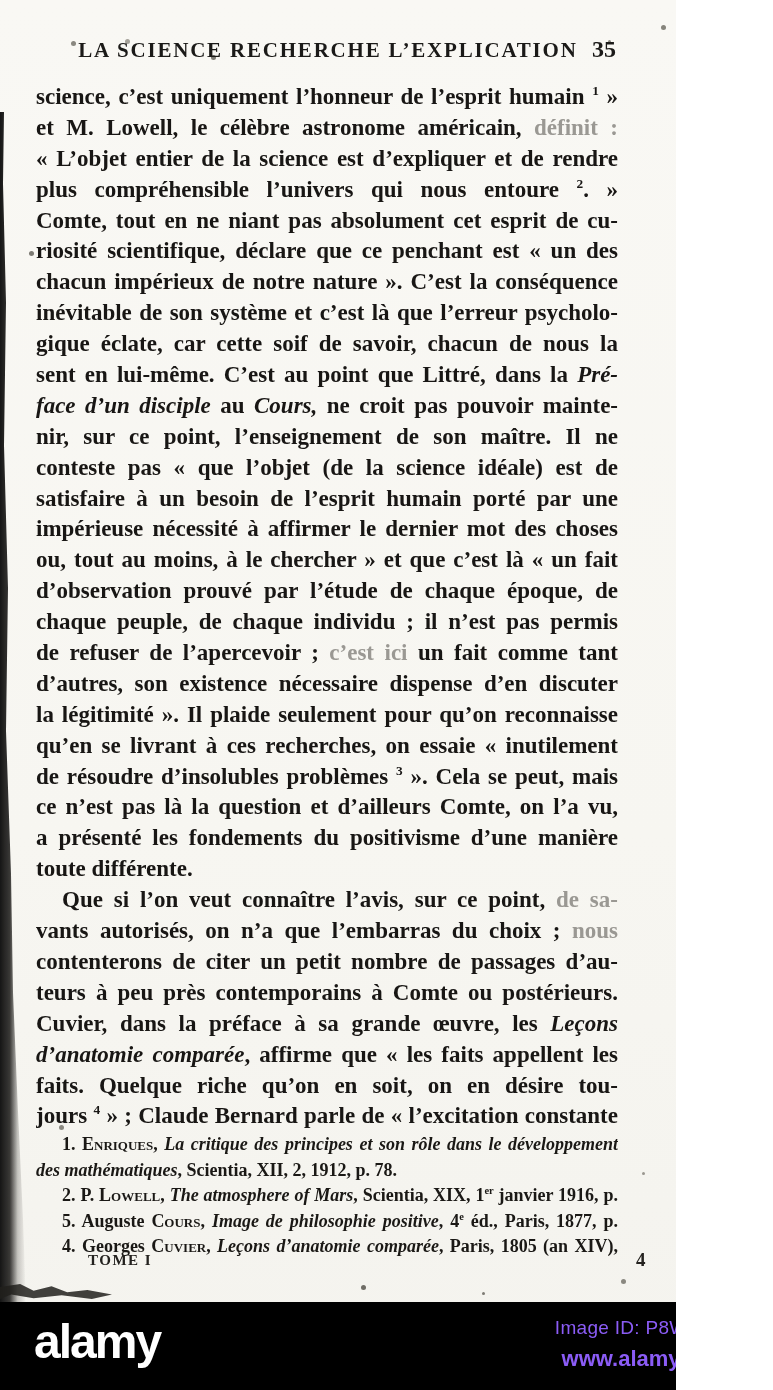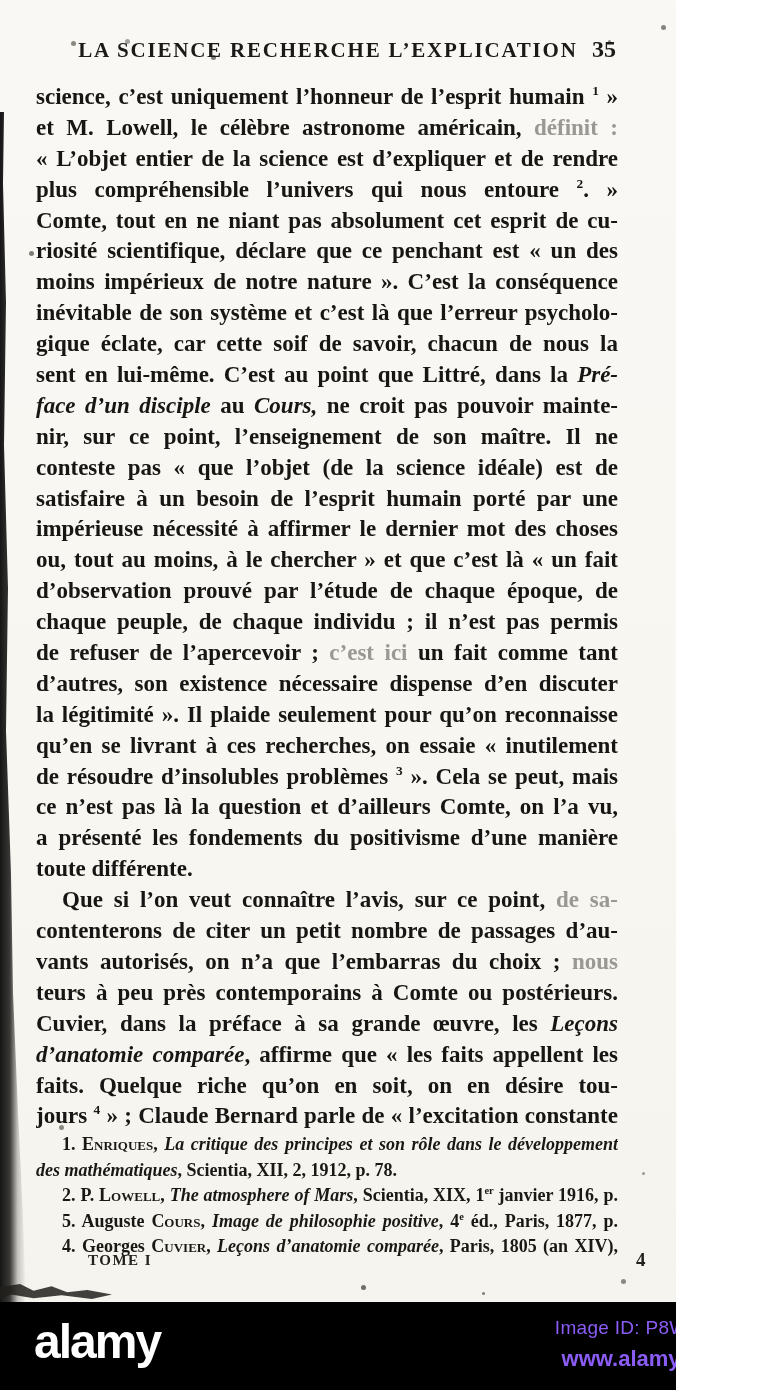--- a/index.html
+++ b/index.html
@@ -78,43 +78,43 @@
   <div class="header">LA SCIENCE RECHERCHE L’EXPLICATION</div>
   <div class="pagenum">35</div>
 
   <div id="body-lines">
       <div class="line"><span>science, c’est uniquement l’honneur de l’esprit humain </span><span class="sup">1</span><span> »</span></div>
       <div class="line"><span>et M. Lowell, le célèbre astronome américain, </span><span class="faded">définit :</span></div>
       <div class="line"><span>« L’objet entier de la science est d’expliquer et de rendre</span></div>
       <div class="line"><span>plus compréhensible l’univers qui nous entoure </span><span class="sup">2</span><span>. » Auguste</span></div>
       <div class="line"><span>Comte, tout en ne niant pas absolument cet esprit de cu-</span></div>
       <div class="line"><span>riosité scientifique, déclare que ce penchant est « un des</span></div>
-      <div class="line"><span>moins impérieux de notre nature ». C’est la conséquence</span></div>
+      <div class="line"><span>chacun impérieux de notre nature ». C’est la conséquence</span></div>
       <div class="line"><span>inévitable de son système et c’est là que l’erreur psycholo-</span></div>
       <div class="line"><span>gique éclate, car cette soif de savoir, chacun de nous la</span></div>
       <div class="line"><span>sent en lui-même. C’est au point que Littré, dans la </span><span class="it">Pré-</span></div>
       <div class="line"><span class="it">face d’un disciple</span><span> au </span><span class="it">Cours,</span><span> ne croit pas pouvoir mainte-</span></div>
       <div class="line"><span>nir, sur ce point, l’enseignement de son maître. Il ne</span></div>
       <div class="line"><span>conteste pas « que l’objet (de la science idéale) est de</span></div>
       <div class="line"><span>satisfaire à un besoin de l’esprit humain porté par une</span></div>
       <div class="line"><span>impérieuse nécessité à affirmer le dernier mot des choses</span></div>
       <div class="line"><span>ou, tout au moins, à le chercher » et que c’est là « un fait</span></div>
       <div class="line"><span>d’observation prouvé par l’étude de chaque époque, de</span></div>
       <div class="line"><span>chaque peuple, de chaque individu ; il n’est pas permis</span></div>
       <div class="line"><span>de refuser de l’apercevoir ; </span><span class="faded">c’est ici</span><span> un fait comme tant</span></div>
       <div class="line"><span>d’autres, son existence nécessaire dispense d’en discuter</span></div>
       <div class="line"><span>la légitimité ». Il plaide seulement pour qu’on reconnaisse</span></div>
       <div class="line"><span>qu’en se livrant à ces recherches, on essaie « inutilement</span></div>
       <div class="line"><span>de résoudre d’insolubles problèmes </span><span class="sup">3</span><span> ». Cela se peut, mais</span></div>
       <div class="line"><span>ce n’est pas là la question et d’ailleurs Comte, on l’a vu,</span></div>
       <div class="line"><span>a présenté les fondements du positivisme d’une manière</span></div>
       <div class="line pend"><span>toute différente.</span></div>
       <div class="line ind"><span>Que si l’on veut connaître l’avis, sur ce point, </span><span class="faded">de sa-</span></div>
+      <div class="line"><span>vants autorisés, on n’a que l’embarras du choix ; </span><span class="faded">nous nous</span></div>
       <div class="line"><span>contenterons de citer un petit nombre de passages d’au-</span></div>
-      <div class="line"><span>vants autorisés, on n’a que l’embarras du choix ; </span><span class="faded">nous nous</span></div>
       <div class="line"><span>teurs à peu près contemporains à Comte ou postérieurs.</span></div>
       <div class="line"><span>Cuvier, dans la préface à sa grande œuvre, les </span><span class="it">Leçons</span></div>
       <div class="line"><span class="it">d’anatomie comparée</span><span>, affirme que « les faits appellent les</span></div>
       <div class="line"><span>faits. Quelque riche qu’on en soit, on en désire tou-</span></div>
       <div class="line"><span>jours </span><span class="sup">4</span><span> » ; Claude Bernard parle de « l’excitation constante</span></div>
     </div>
   <div id="footnotes">
       <div class="line ind"><span>1. </span><span class="sc">Enriques</span><span>, </span><span class="it">La critique des principes et son rôle dans le développement</span></div>
       <div class="line pend"><span class="it">des mathématiques</span><span>, Scientia, XII, 2, 1912, p. 78.</span></div>
       <div class="line pend ind"><span>2. P. </span><span class="sc">Lowell</span><span>, </span><span class="it">The atmosphere of Mars</span><span>, Scientia, XIX, 1</span><span class="sup">er</span><span> janvier 1916, p. 19.</span></div>

